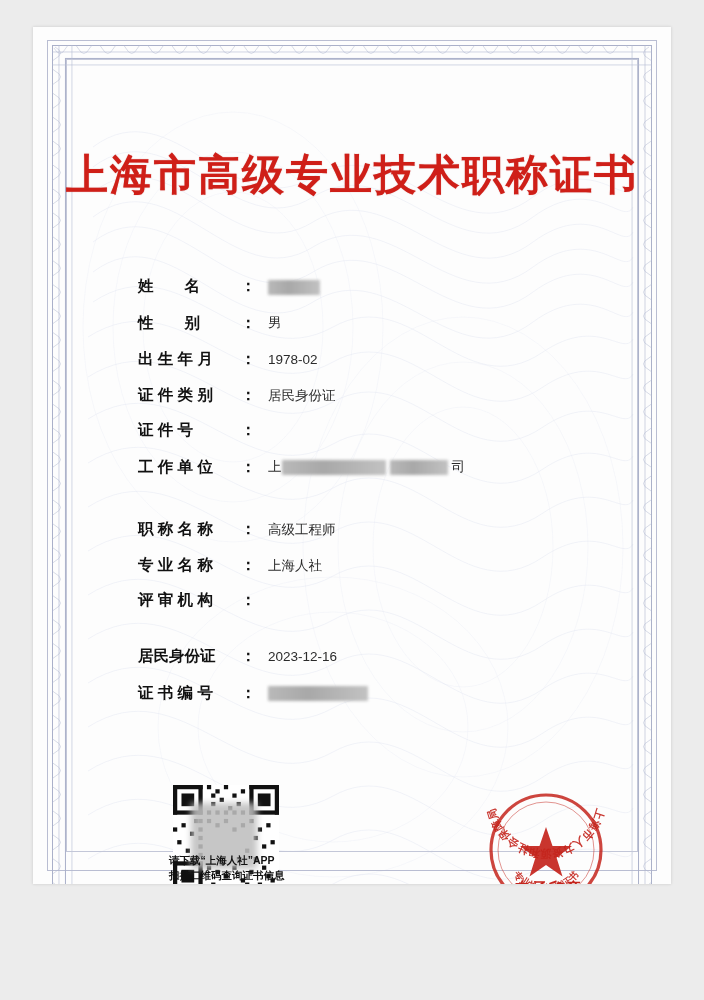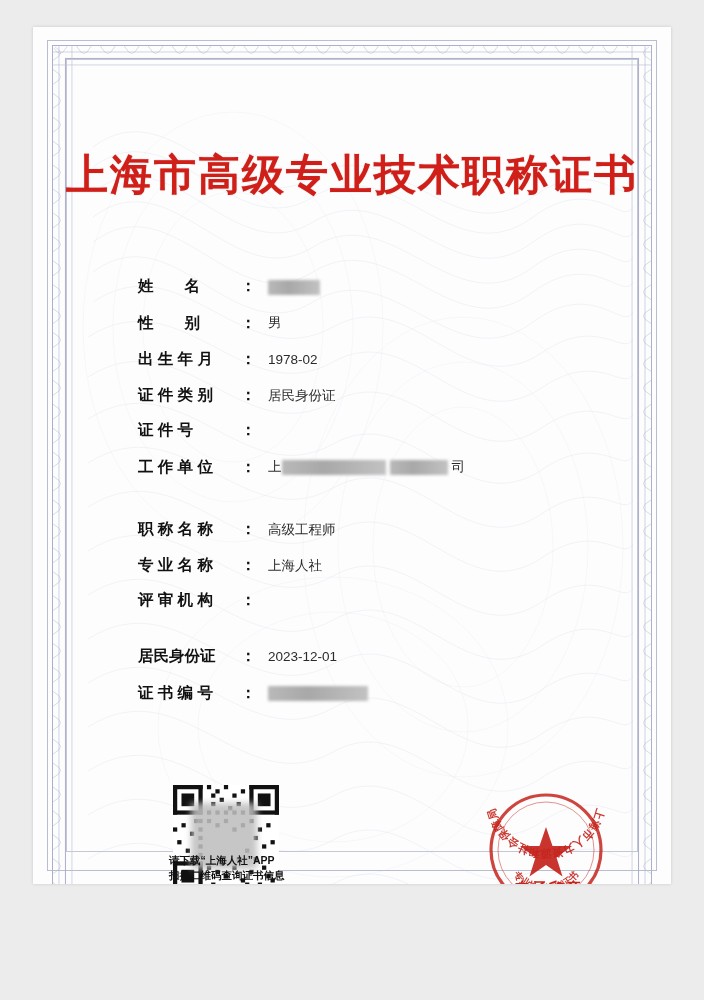--- a/index.html
+++ b/index.html
@@ -339,21 +339,21 @@
         </div>
       </div>
 
       <div class="spacer-md"></div>
 
       <div class="row">
         <div class="label">
           <span>居民身份证</span>
             <span class="colon">：</span>
         </div>
-        <div class="value">2023-12-01</div>
+        <div class="value">2023-12-16</div>
       </div>
 
       <div class="row">
         <div class="label">
           <span>证 书 编 号</span>
             <span class="colon">：</span>
         </div>
         <div class="value">
           <span class="redact" style="width:100px"></span>
         </div>

